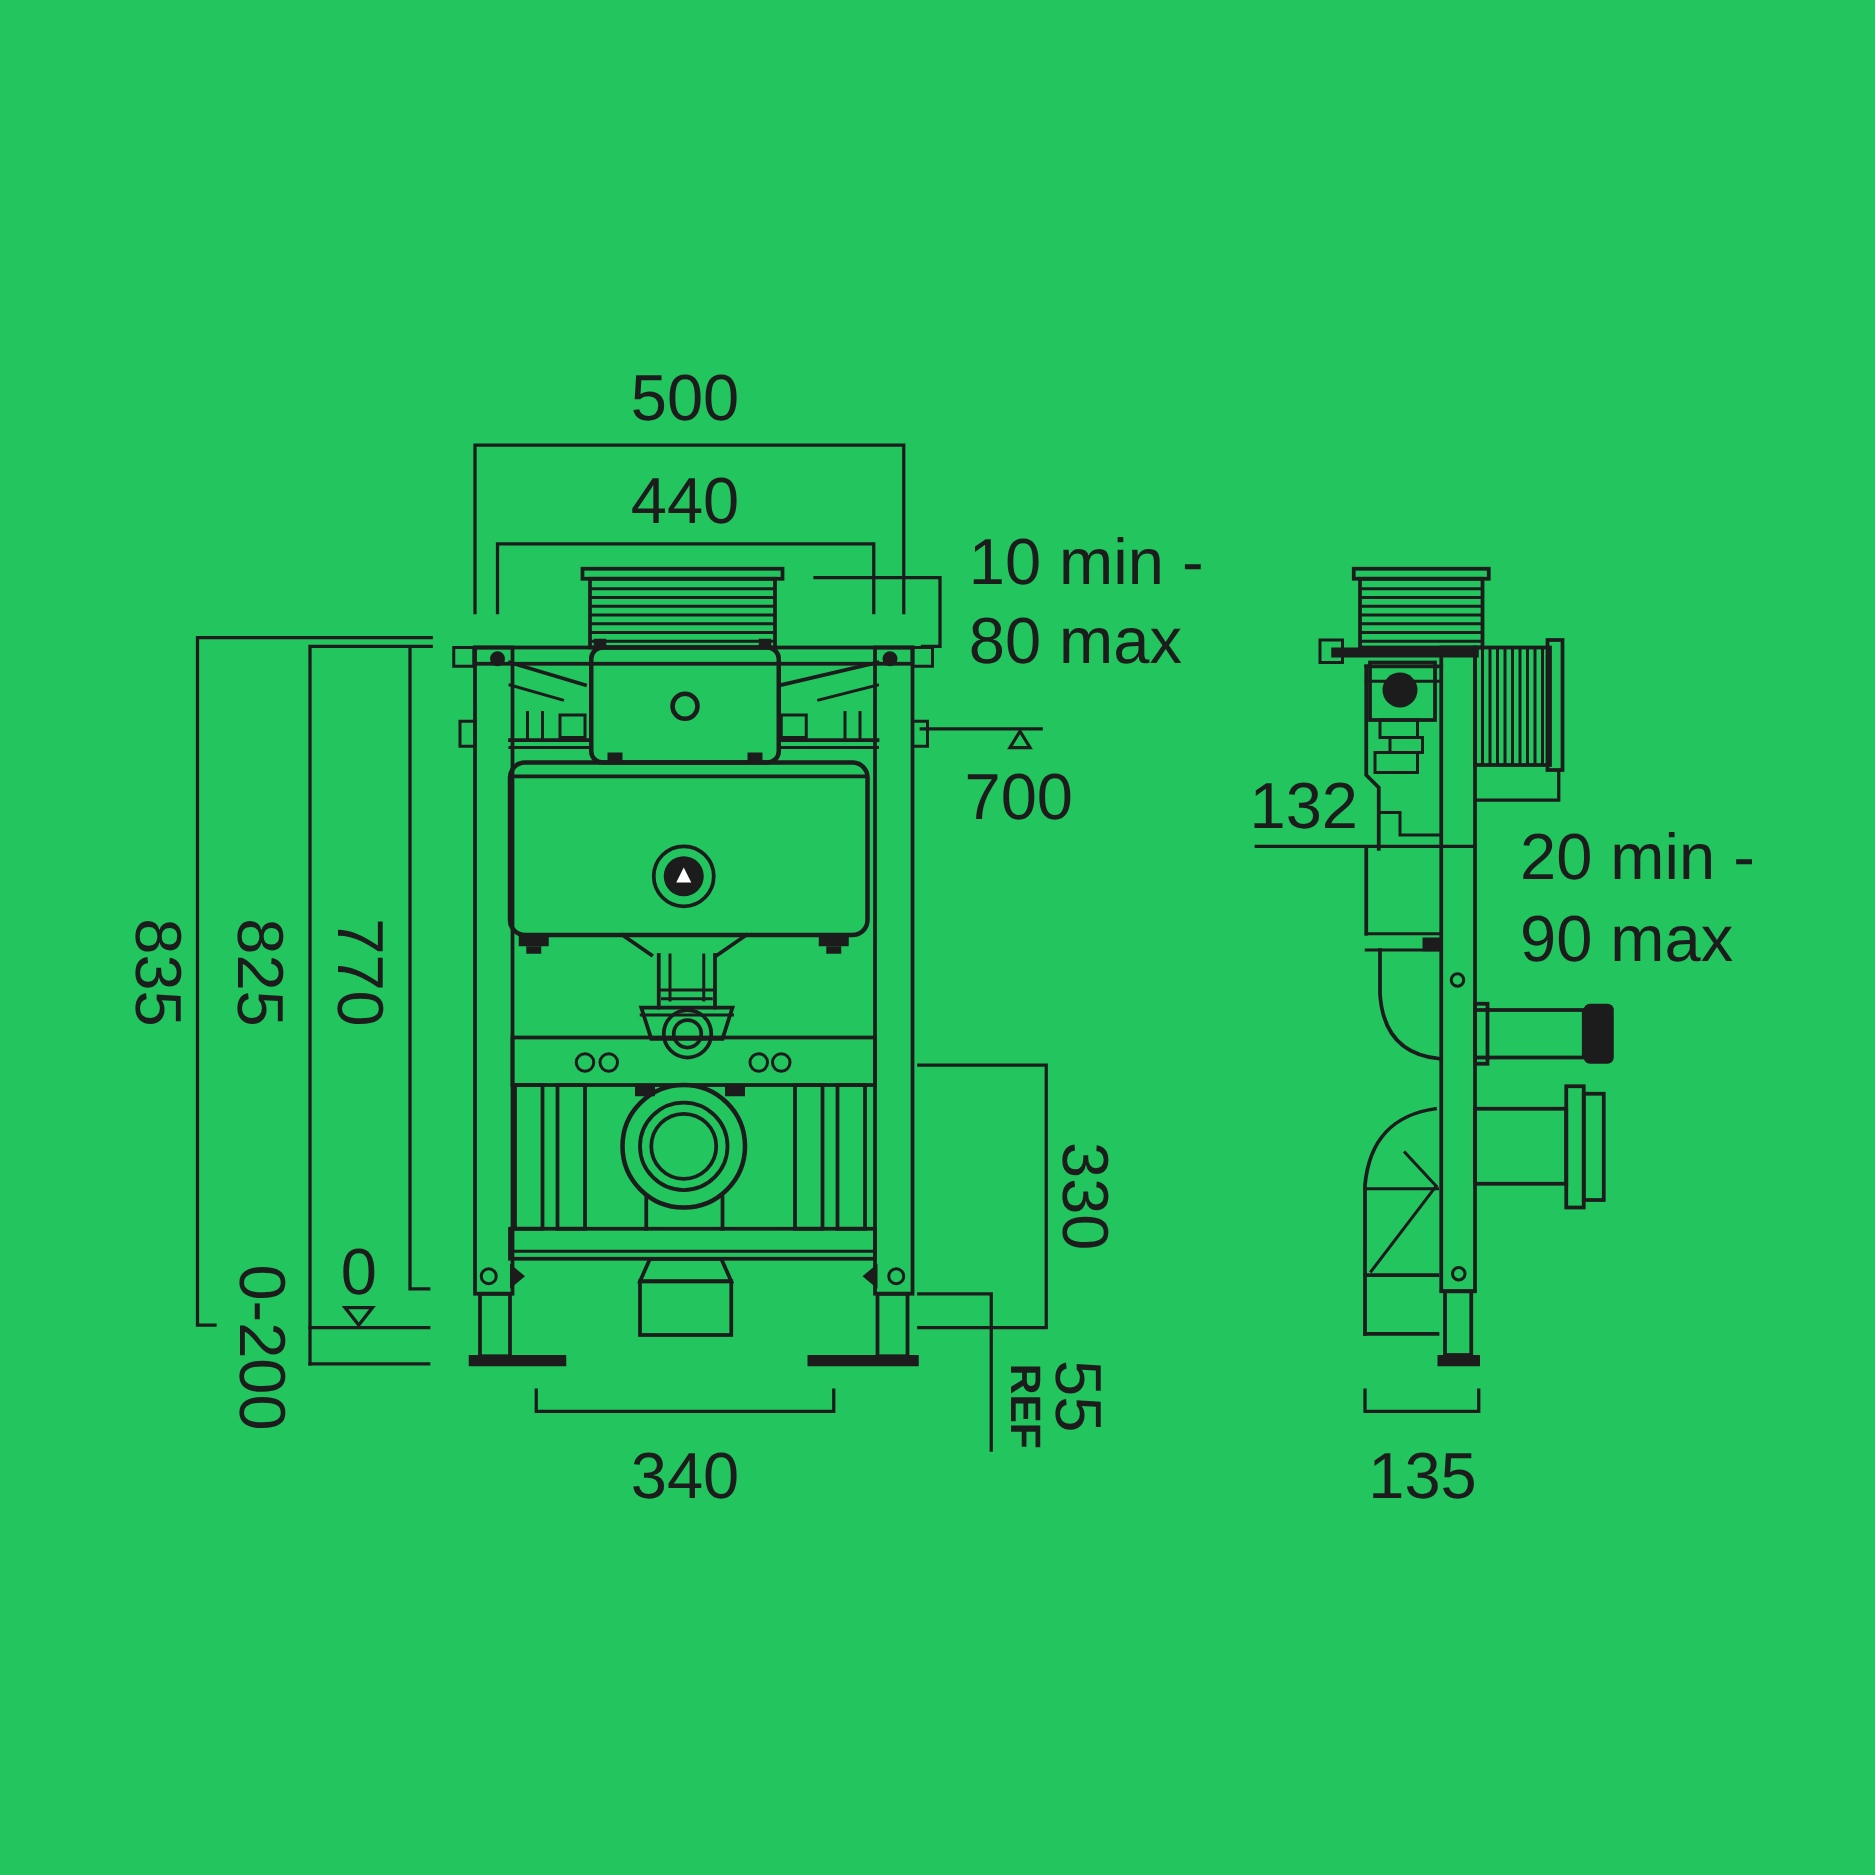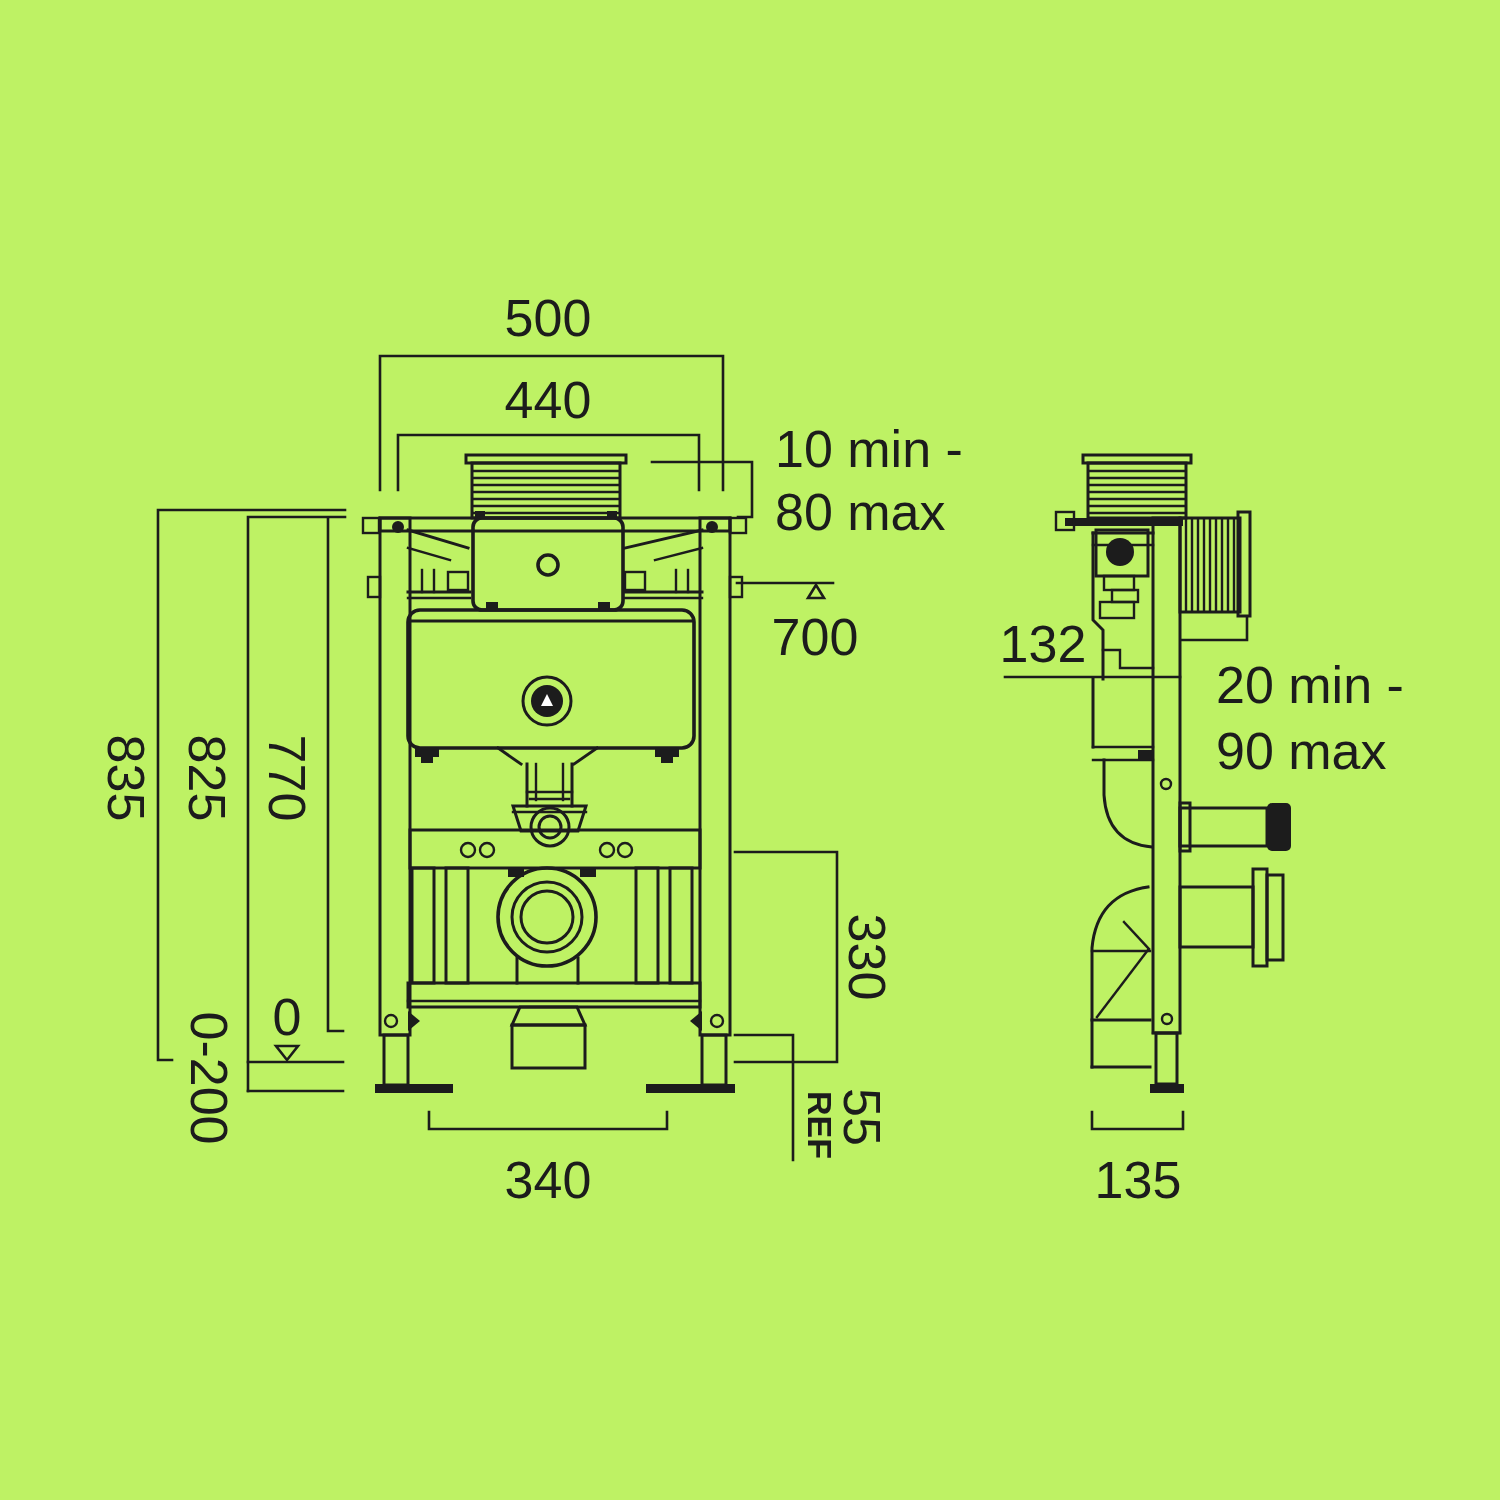--- a/index.html
+++ b/index.html
@@ -1,16 +1,16 @@
 <!DOCTYPE html>
 <html><head>
 <meta charset="utf-8">
 <style>
   html,body { margin:0; padding:0; background:#ffffff; }
-  .stage { width:1500px; height:1500px; position:relative; background:#bef264; overflow:hidden; }
+  .stage { width:1500px; height:1500px; position:relative; background:#22c55e; overflow:hidden; }
   svg { display:block; }
   .s  { stroke:#1c1c1c; fill:none; stroke-width:3;   stroke-linecap:square; stroke-linejoin:miter; }
   .sb { stroke:#1c1c1c; fill:none; stroke-width:3.6; stroke-linecap:square; }
   .st { stroke:#1c1c1c; fill:none; stroke-width:2.4; stroke-linecap:square; }
   .f  { fill:#1c1c1c; stroke:none; }
   .dim{ stroke:#1c1c1c; fill:none; stroke-width:2.6; stroke-linecap:square; }
   text { font-family:"Liberation Sans","DejaVu Sans",sans-serif; font-size:52px; fill:#1c1c1c; }
   .ref { font-size:34px; font-weight:bold; }
 </style>
 </head>

